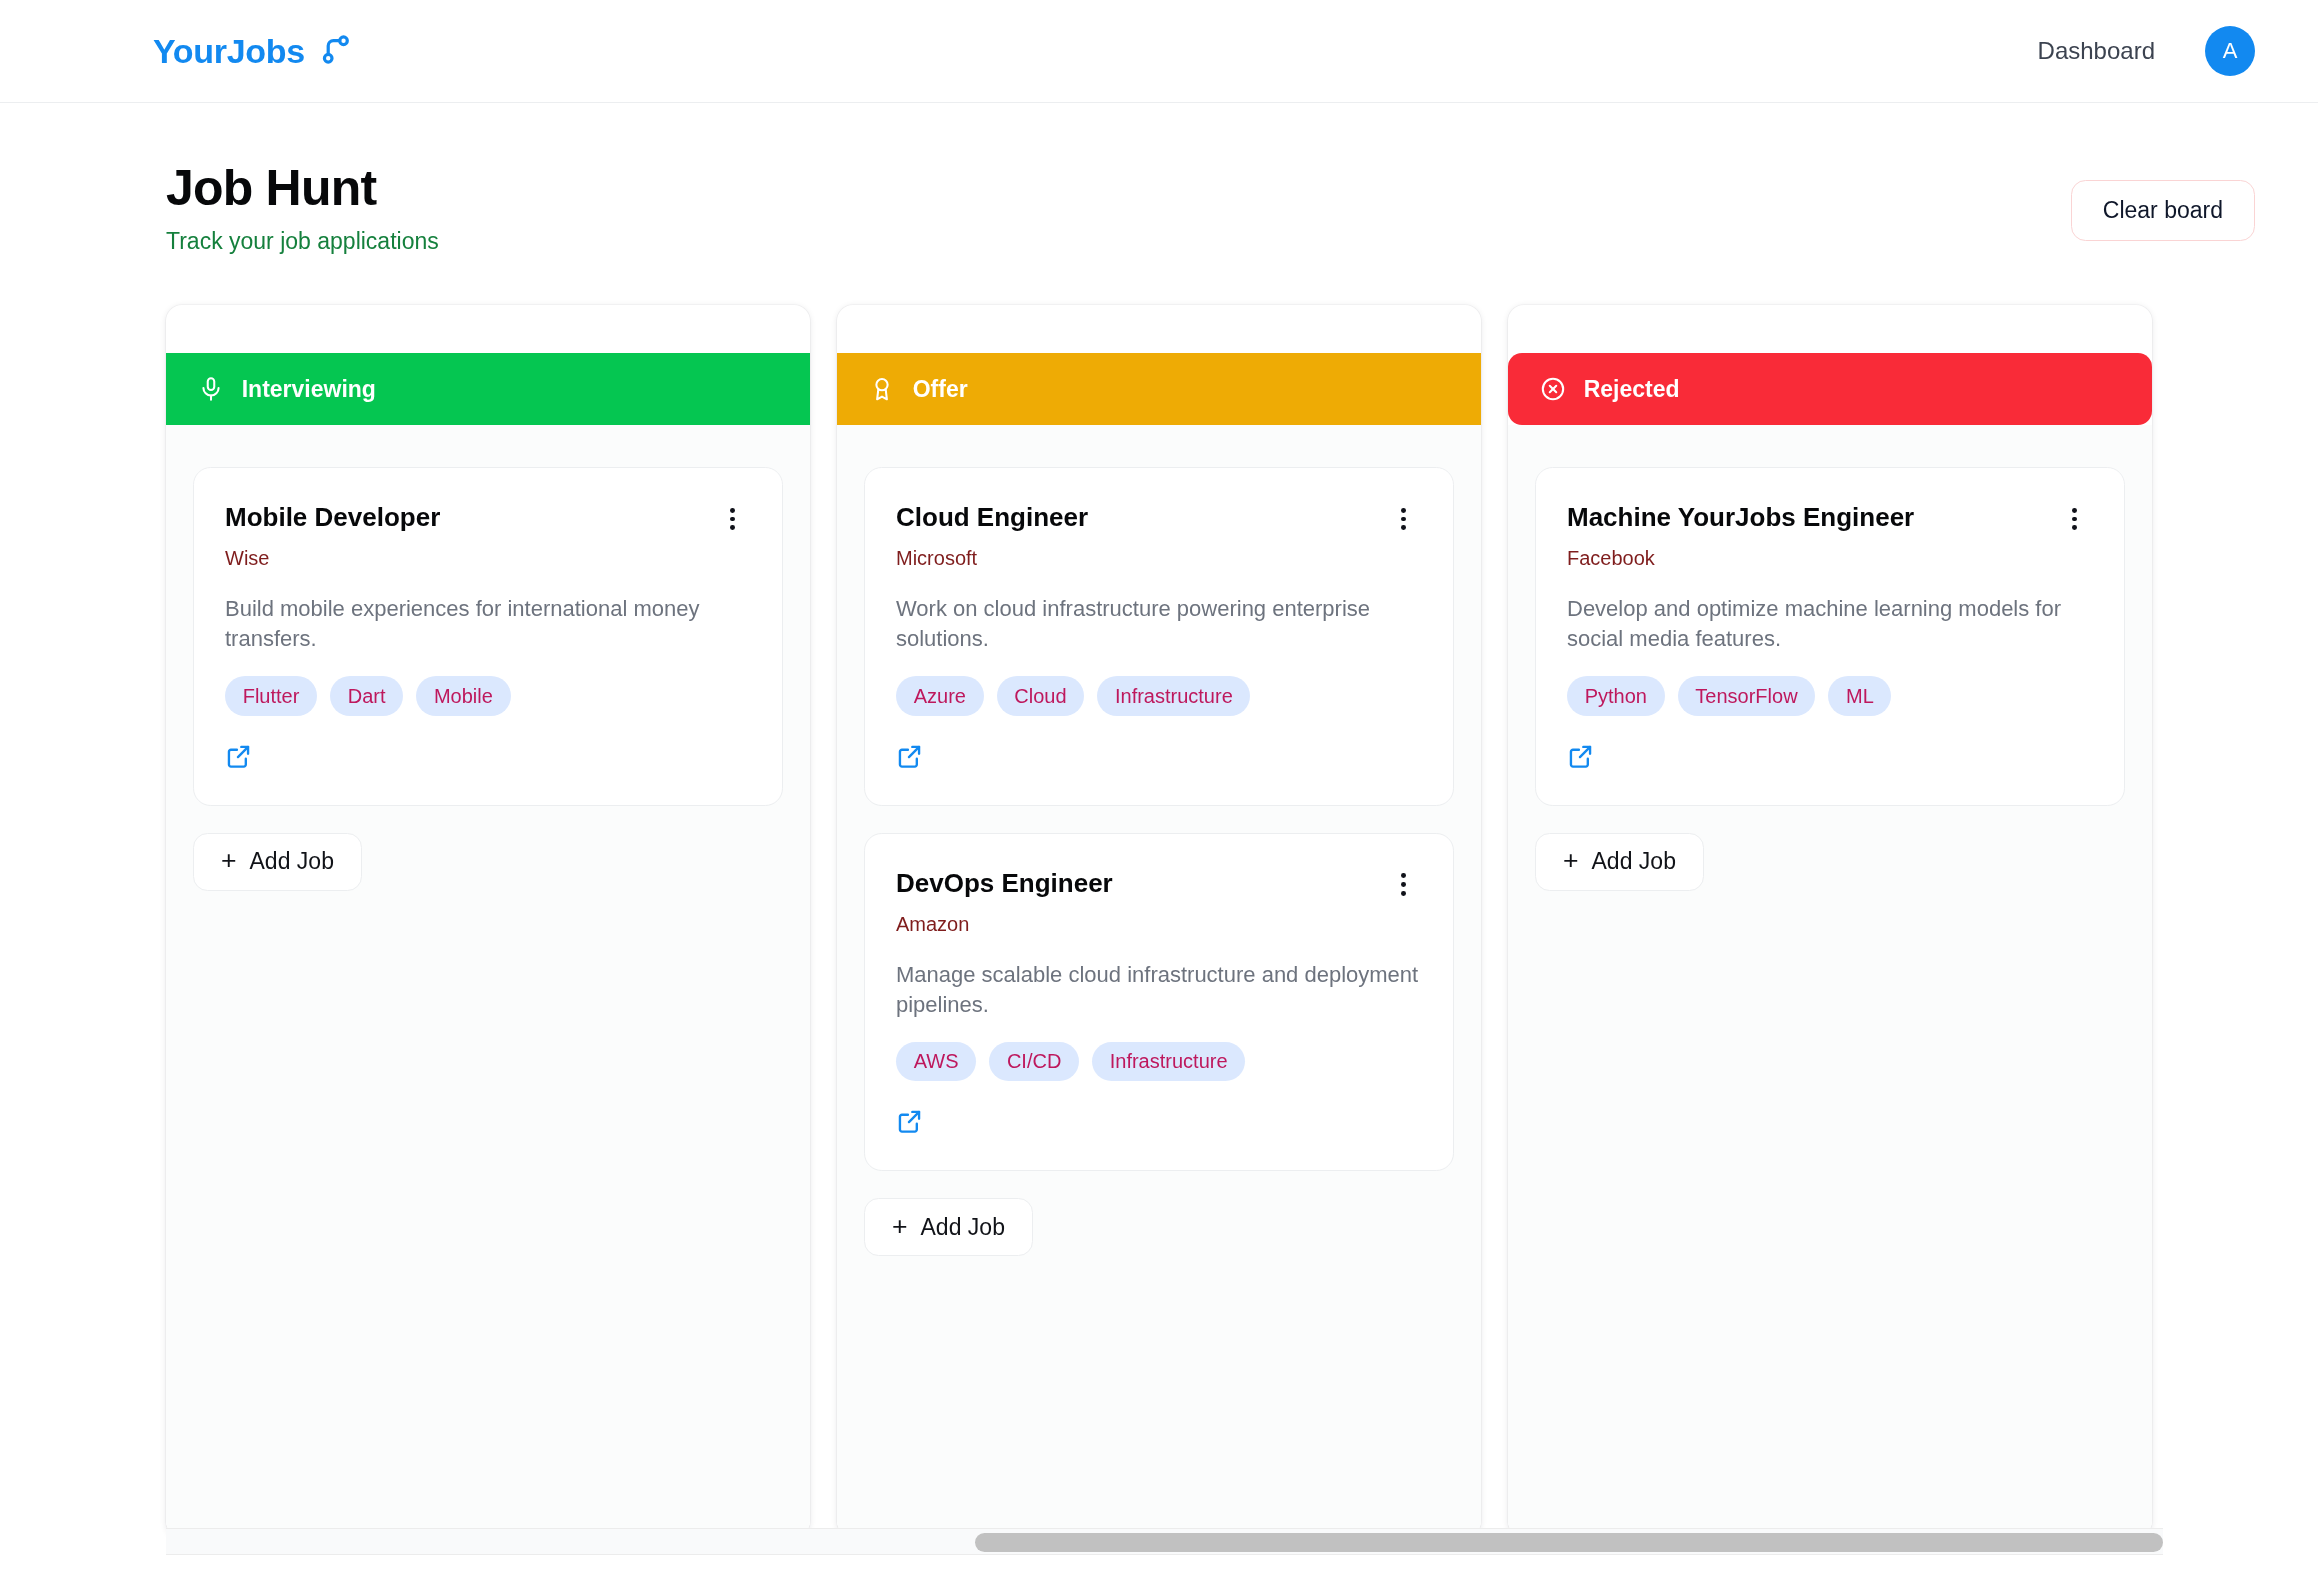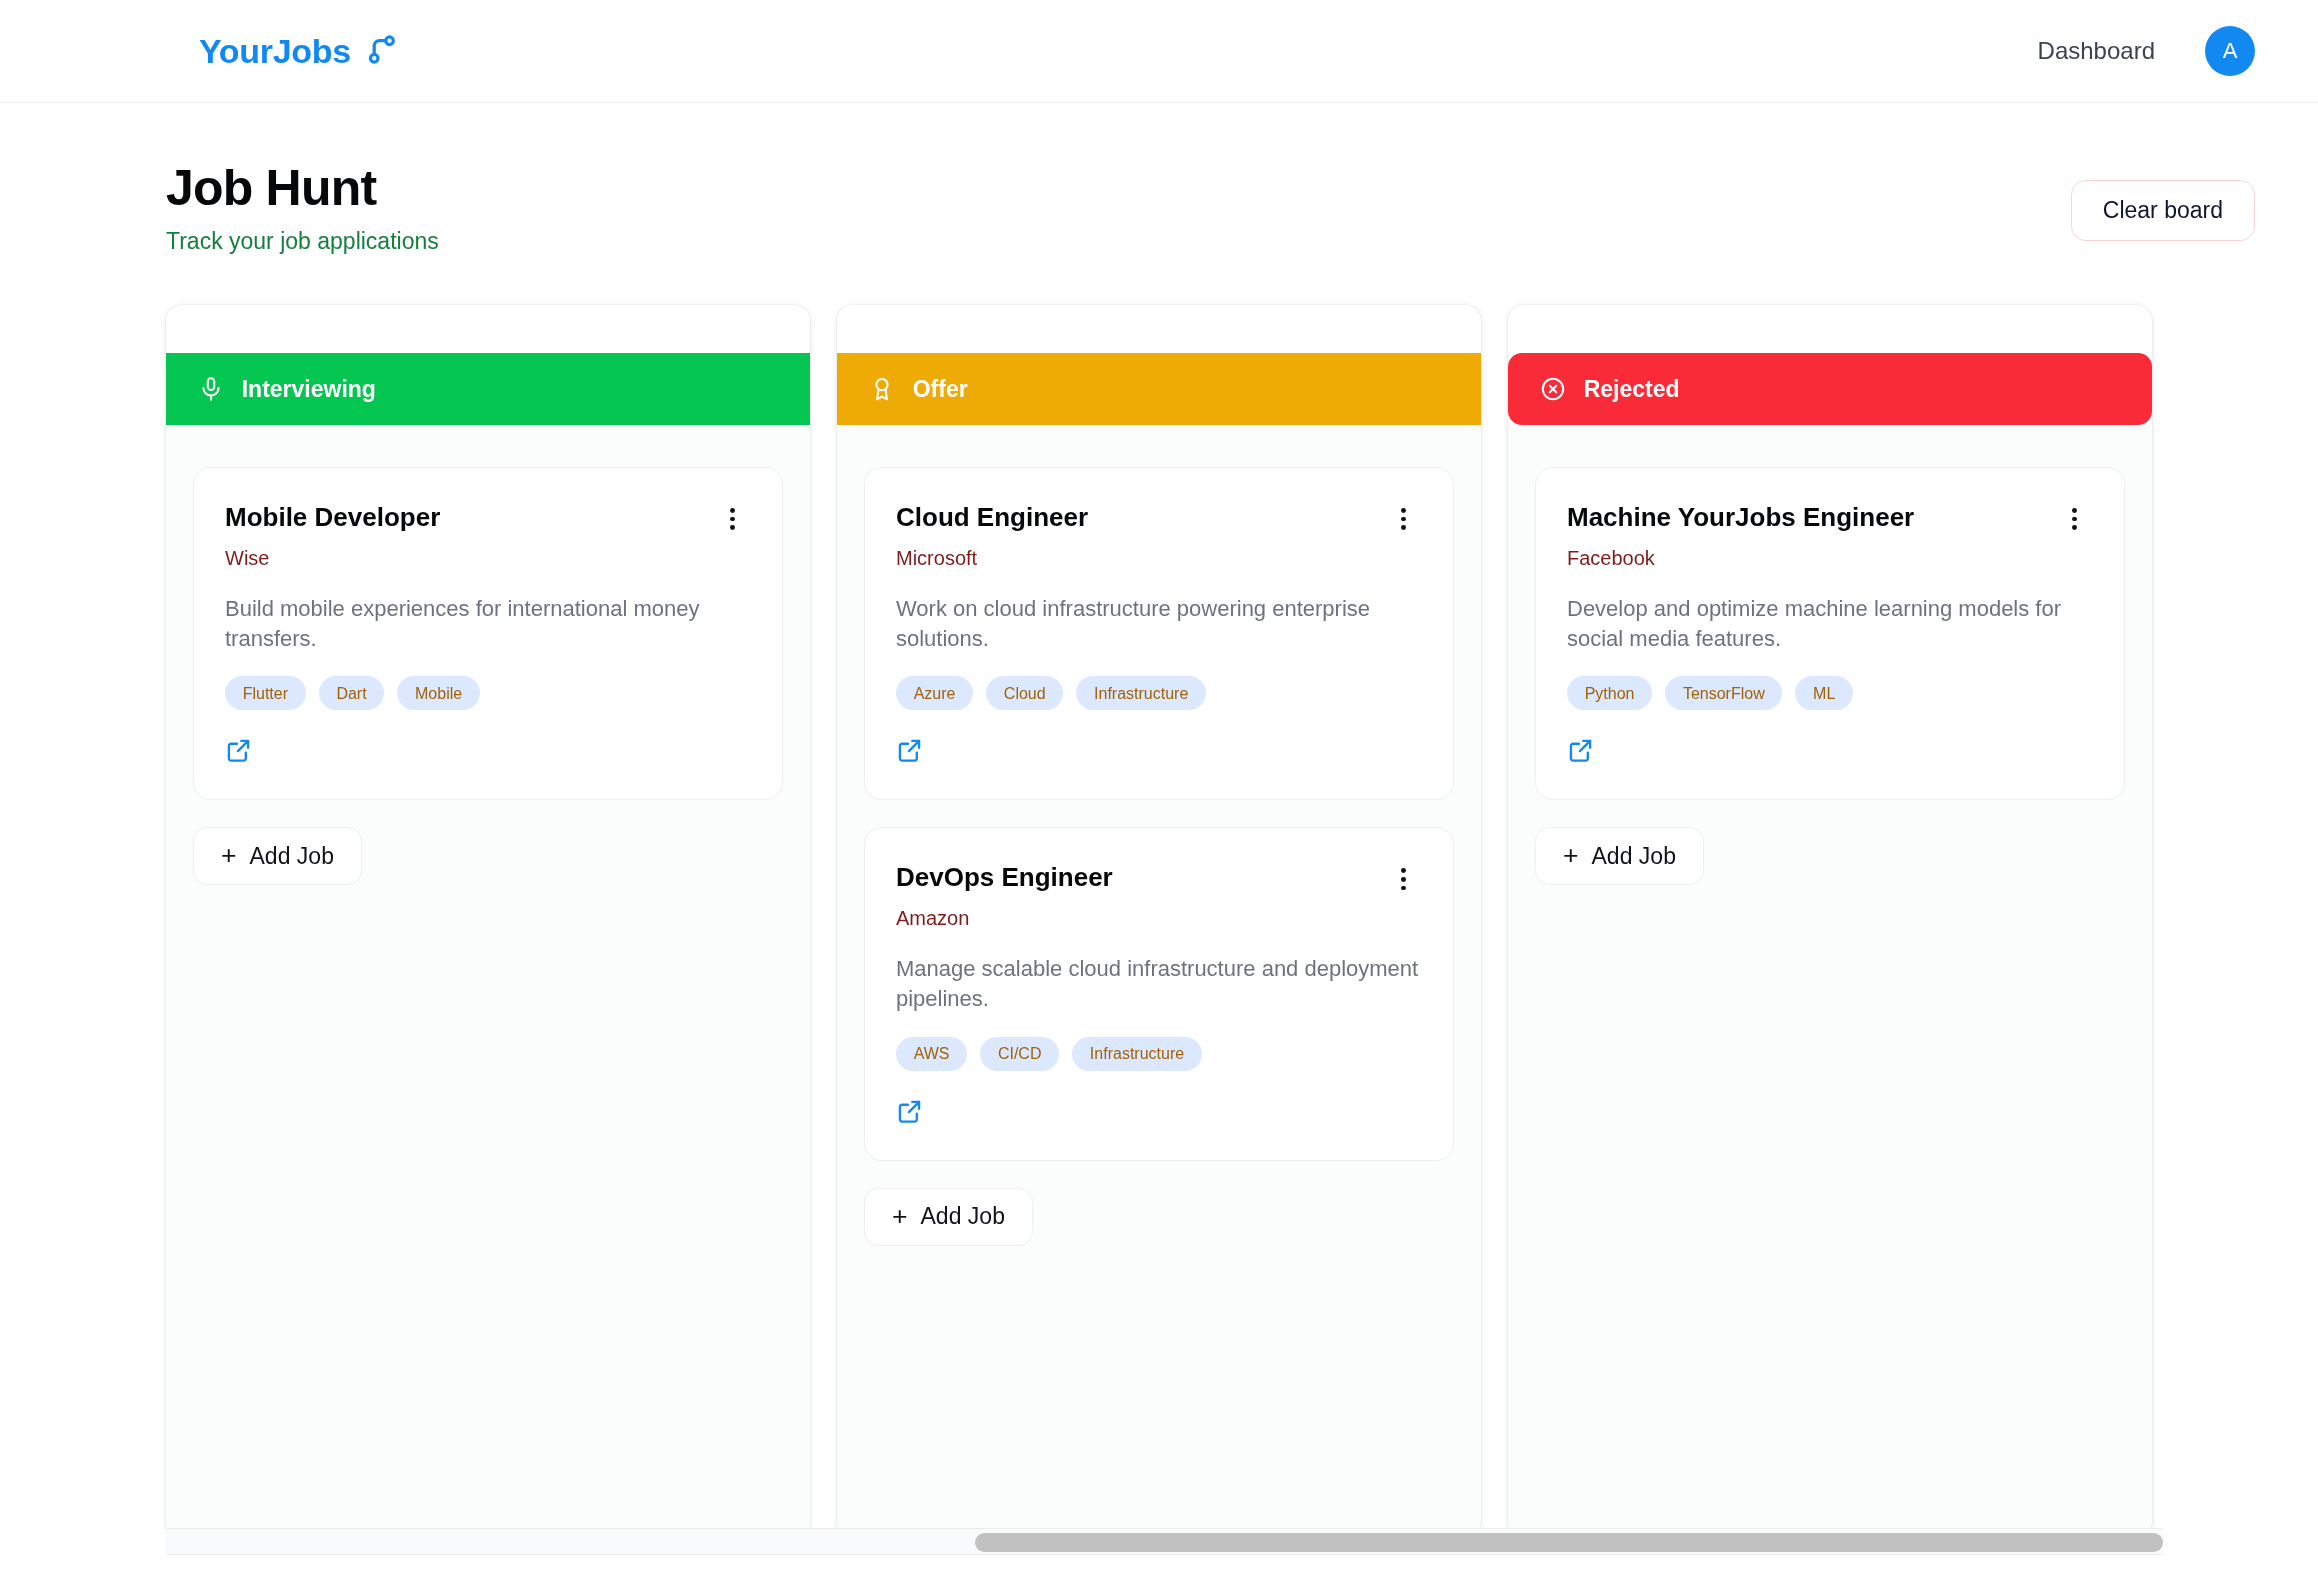--- a/index.html
+++ b/index.html
@@ -20,21 +20,20 @@
     border-bottom: 1.6px solid #eceef0;
     display: flex;
     align-items: center;
     justify-content: space-between;
     padding: 0 64px 0 153px;
   }
   .brand {
     display: flex;
     align-items: center;
     gap: 13px;
-    margin-left: 46px;
   }
   .brand-name {
     font-size: 34px;
     font-weight: 700;
     color: #1289f0;
     letter-spacing: -0.3px;
   }
   .brand-mark { display: block; }
 
   .topbar-right {
@@ -188,22 +187,22 @@
     max-width: 531px;
   }
   .tag-row {
     display: flex;
     flex-wrap: wrap;
     gap: 13px;
     margin-top: 22.5px;
   }
   .tag {
     background: #dbe8fe;
-    color: #a16207;
-    font-size: 16px;
+    color: #be185d;
+    font-size: 20px;
     border-radius: 804px;
     padding: 6.4px 17.7px;
     line-height: 1.32;
   }
   .card-link {
     margin-top: 27px;
     display: inline-flex;
     cursor: pointer;
   }
 

